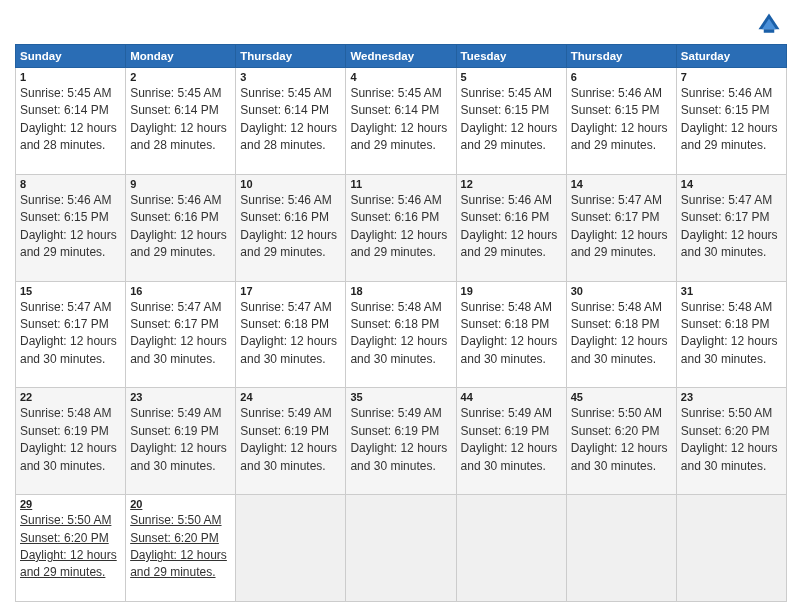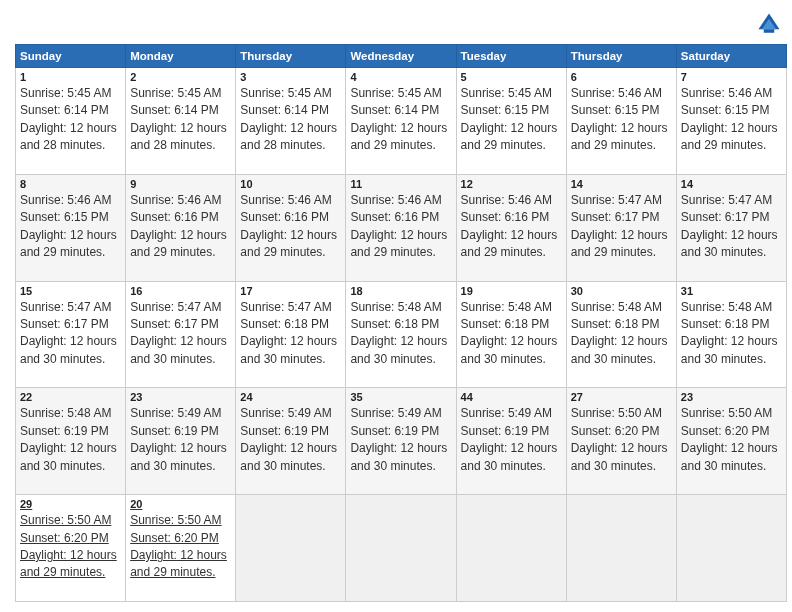--- a/index.html
+++ b/index.html
@@ -240,21 +240,21 @@
           </td>
           <td>
             <span class="day-num">35</span>
             <div class="cell-text">Sunrise: 5:49 AM<br>Sunset: 6:19 PM<br>Daylight: 12 hours<br>and 30 minutes.</div>
           </td>
           <td>
             <span class="day-num">44</span>
             <div class="cell-text">Sunrise: 5:49 AM<br>Sunset: 6:19 PM<br>Daylight: 12 hours<br>and 30 minutes.</div>
           </td>
           <td>
-            <span class="day-num">27</span>
+            <span class="day-num">45</span>
             <div class="cell-text">Sunrise: 5:50 AM<br>Sunset: 6:20 PM<br>Daylight: 12 hours<br>and 30 minutes.</div>
           </td>
           <td>
             <span class="day-num">23</span>
             <div class="cell-text">Sunrise: 5:50 AM<br>Sunset: 6:20 PM<br>Daylight: 12 hours<br>and 30 minutes.</div>
           </td>
         </tr>
         <tr>
           <td>
             <span class="day-num">29</span>

